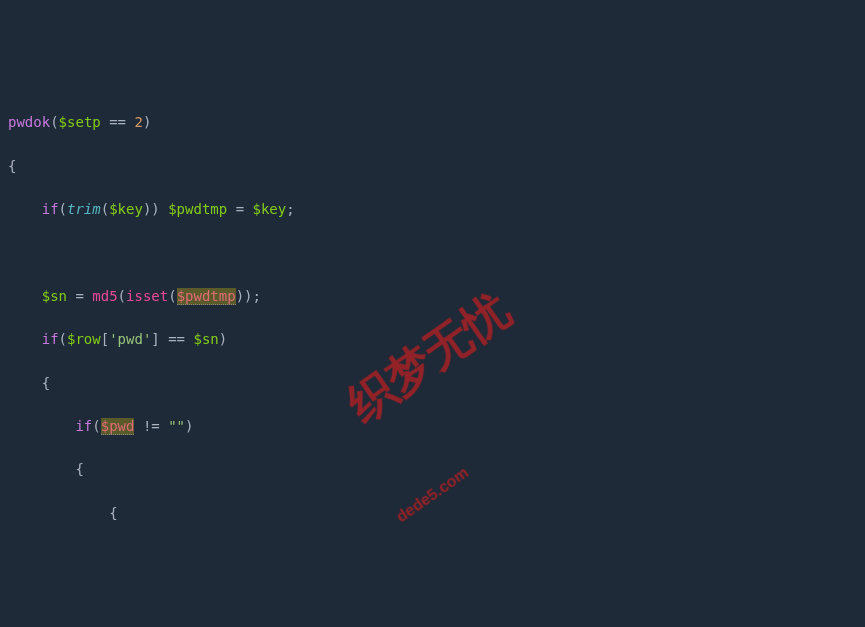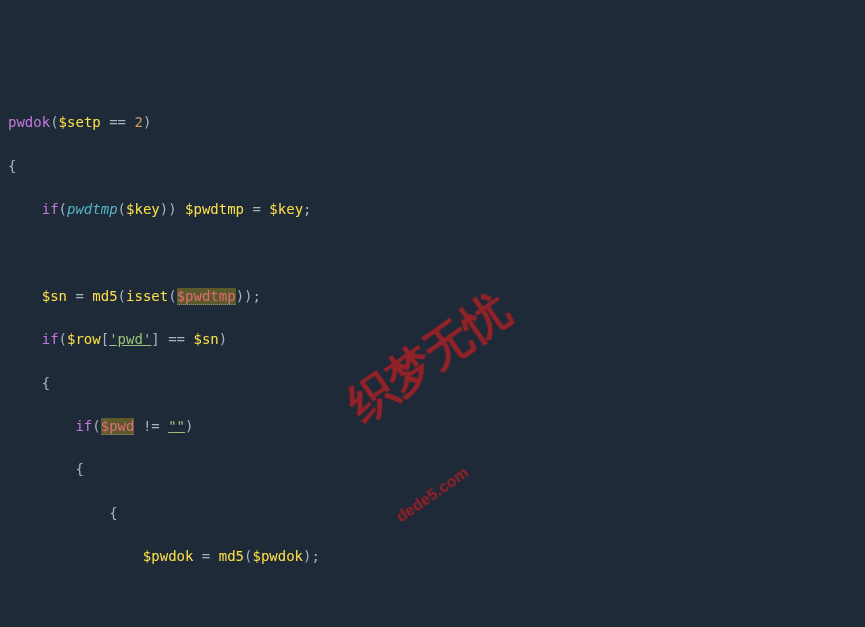--- a/index.html
+++ b/index.html
@@ -17,27 +17,27 @@
       white-space: pre;
       position: relative;
       width: 865px;
       height: 627px;
       overflow: hidden;
     }
     .code-line {
       display: block;
     }
     .kw { color: #c678dd; }
-    .var { color: #fde047; }
+    .var { color: #84cc16; }
     .var-hl { color: #e06c75; background: #5a5a2a; border-bottom: 1px dotted #888; }
-    .func { color: #fde047; margin-top: 20px; }
+    .func { color: #ec4899; margin-top: 20px; }
     .func-i { color: #56b6c2; font-style: italic; }
     .op { color: #abb2bf; }
     .num { color: #d19a66; }
-    .str { color: #98c379; text-decoration: underline; }
+    .str { color: #98c379; }
     .brace { color: #abb2bf; }
     .paren { color: #abb2bf; }
     .semi { color: #abb2bf; }
     .watermark {
       position: absolute;
       left: 340px;
       top: 250px;
       color: rgba(220, 30, 30, 0.45);
       font-size: 46px;
       font-family: 'Arial', sans-serif;
@@ -55,29 +55,28 @@
     }
   </style>
 </head>
 <body>
 
 
 
 <div>
 <span class="code-line"><span class="kw">pwdok</span><span class="paren">(</span><span class="var">$setp</span><span class="op"> == </span><span class="num">2</span><span class="paren">)</span></span>
 <span class="code-line"><span class="brace">{</span></span>
-<span class="code-line">    <span class="kw">if</span><span class="paren">(</span><span class="func-i">pwdtmp</span><span class="paren">(</span><span class="var">$key</span><span class="paren">))</span> <span class="var">$pwdtmp</span><span class="op"> = </span><span class="var">$key</span><span class="semi">;</span></span>
+<span class="code-line">    <span class="kw">if</span><span class="paren">(</span><span class="func-i">trim</span><span class="paren">(</span><span class="var">$key</span><span class="paren">))</span> <span class="var">$pwdtmp</span><span class="op"> = </span><span class="var">$key</span><span class="semi">;</span></span>
 <span class="code-line"> </span>
 <span class="code-line">    <span class="var">$sn</span><span class="op"> = </span><span class="func">md5</span><span class="paren">(</span><span class="func">isset</span><span class="paren">(</span><span class="var-hl">$pwdtmp</span><span class="paren">))</span><span class="semi">;</span></span>
 <span class="code-line">    <span class="kw">if</span><span class="paren">(</span><span class="var">$row</span><span class="op">[</span><span class="str">'pwd'</span><span class="op">]</span><span class="op"> == </span><span class="var">$sn</span><span class="paren">)</span></span>
 <span class="code-line">    <span class="brace">{</span></span>
 <span class="code-line">        <span class="kw">if</span><span class="paren">(</span><span class="var-hl">$pwd</span><span class="op"> != </span><span class="str">""</span><span class="paren">)</span></span>
 <span class="code-line">        <span class="brace">{</span></span>
 <span class="code-line">            <span class="brace">{</span></span>
-<span class="code-line">                <span class="var">$pwdok</span><span class="op"> = </span><span class="func">md5</span><span class="paren">(</span><span class="var">$pwdok</span><span class="paren">)</span><span class="semi">;</span></span>
 
 
 
 
 
 
 
 
 
 

